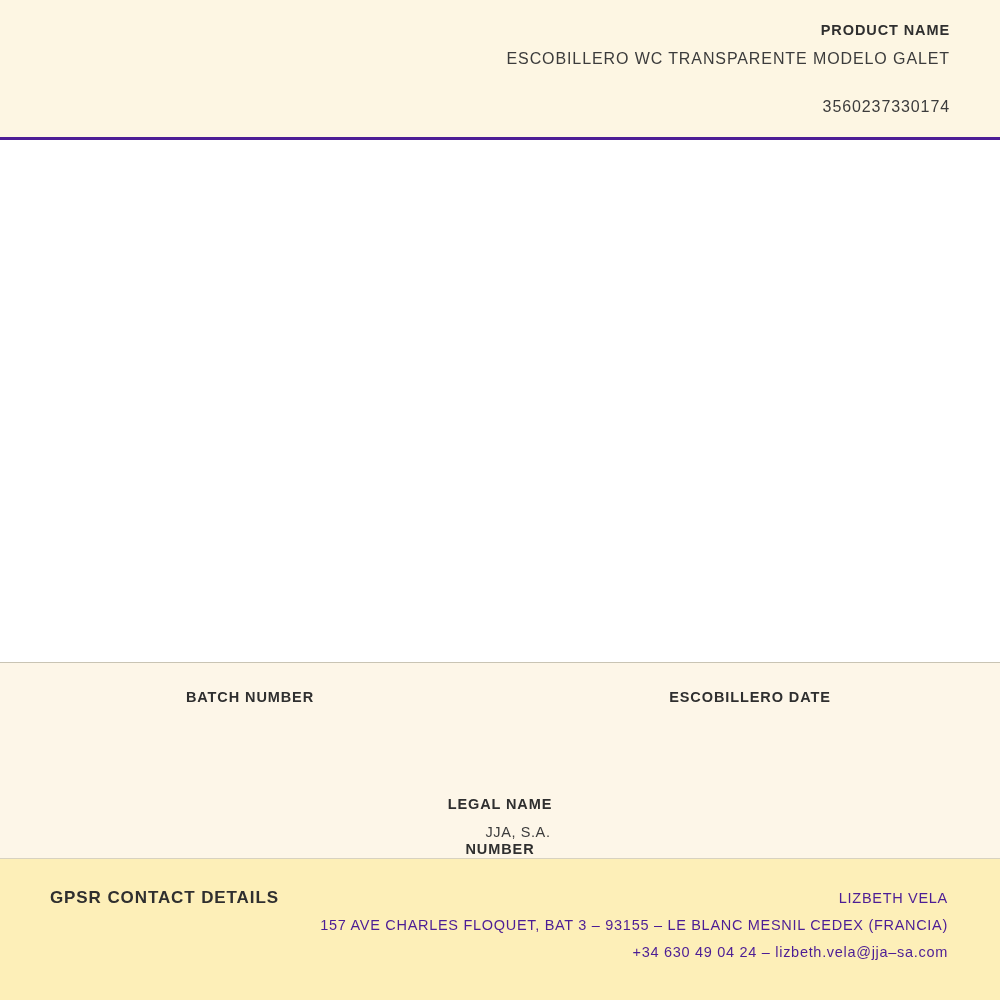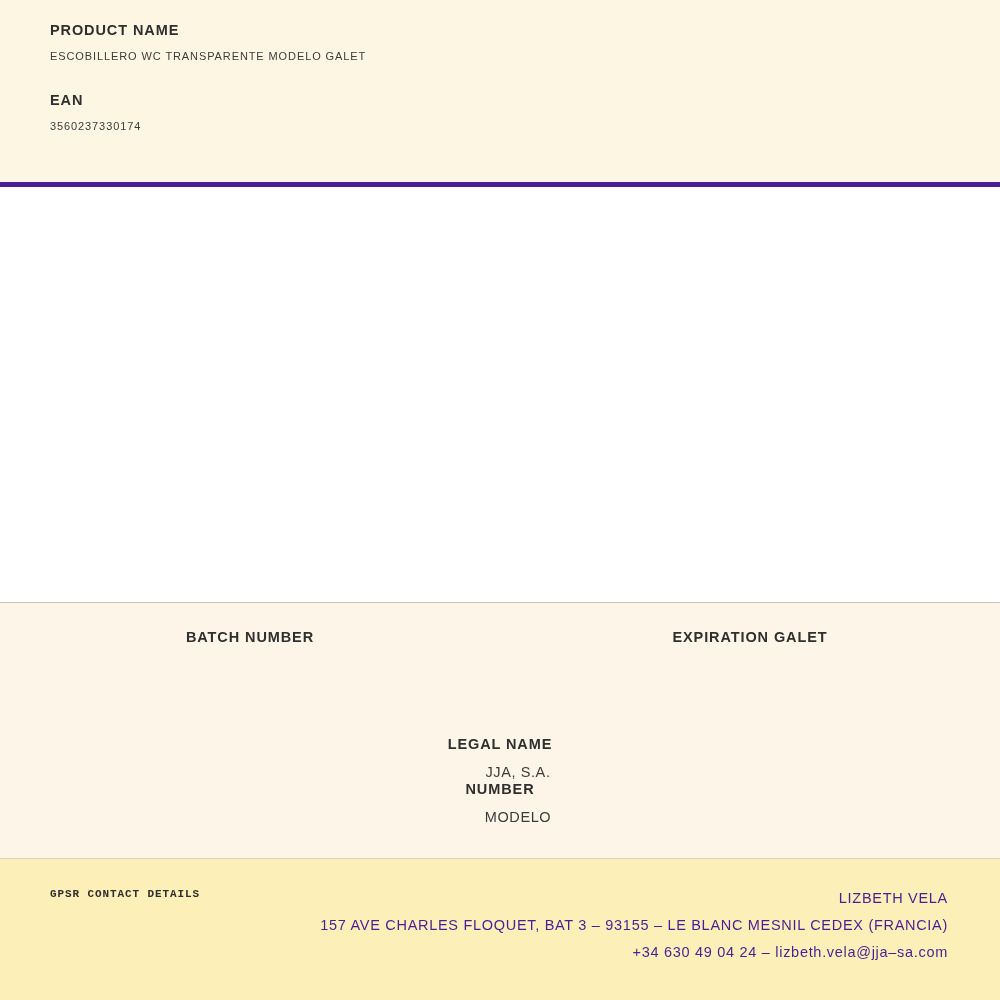--- a/index.html
+++ b/index.html
@@ -19,54 +19,55 @@
     width: 1000px;
     height: 1000px;
     display: flex;
     flex-direction: column;
   }
 
   
   .top-section {
     background: #fdf6e3;
     padding: 22px 50px 0 50px;
-    height: 187px;
+    height: 140px;
     box-sizing: border-box;
-    border-bottom: 5px solid #4c1d95;
+    border-bottom: 3px solid #4c1d95;
+    text-align: right;
   }
   .field-label {
     font-size: 14.5px;
     font-weight: bold;
     letter-spacing: 0.9px;
     color: #2f2f2f;
     margin: 0 0 12px 0;
   }
   .field-value {
-    font-size: 11px;
+    font-size: 16px;
     letter-spacing: 0.9px;
     color: #3c3c3c;
     margin: 0;
   }
   .field-block {
     margin-bottom: 30px;
   }
   .field-block:last-child { margin-bottom: 0; }
 
   
   .image-area {
     background: #ffffff;
     flex: 1 1 auto;
     border-bottom: 1px solid #c9c4b4;
     position: relative;
   }
 
   
   .mid-section {
     background: #fdf6e8;
-    height: 256px;
+    height: 196px;
     box-sizing: border-box;
     border-bottom: 1px solid #d8d2c0;
     padding-top: 26px;
     display: flex;
     flex-direction: column;
   }
   .mid-row {
     display: flex;
     width: 100%;
   }
@@ -95,28 +96,27 @@
 
   
   .footer {
     background: #fdefb8;
     height: 141px;
     box-sizing: border-box;
     padding: 26px 52px 0 50px;
     position: relative;
   }
   .footer-label {
-    font-size: 11px;
+    font-size: 17px;
     font-weight: bold;
     letter-spacing: 0.9px;
     color: #2f2f2f;
     position: absolute;
     left: 50px;
     top: 29px;
-    font-family: Liberation Mono, monospace;
   }
   .footer-lines {
     text-align: right;
   }
   .footer-line {
     font-size: 14.5px;
     letter-spacing: 0.7px;
     color: #4c1d95;
     line-height: 27px;
   }
@@ -125,35 +125,34 @@
 <body>
 
 <div class="page">
 
   <div class="top-section">
     <div class="field-block">
       <div class="field-label">PRODUCT NAME</div>
       <div class="field-value">ESCOBILLERO WC TRANSPARENTE MODELO GALET</div>
     </div>
     <div class="field-block">
-      <div class="field-label">EAN</div>
       <div class="field-value">3560237330174</div>
     </div>
   </div>
 
   <div class="image-area"></div>
 
   <div class="mid-section">
     <div class="mid-row first">
       <div class="cell">
         <div class="mid-title">BATCH NUMBER</div>
         <div class="mid-value"></div>
       </div>
       <div class="cell">
-        <div class="mid-title">EXPIRATION GALET</div>
+        <div class="mid-title">ESCOBILLERO DATE</div>
         <div class="mid-value"></div>
       </div>
     </div>
     <div class="mid-row second">
       <div class="cell">
         <div class="mid-title">LEGAL NAME</div>
         <div class="mid-value">JJA, S.A.</div>
       </div>
       <div class="cell">
         <div class="mid-title">NUMBER</div>

